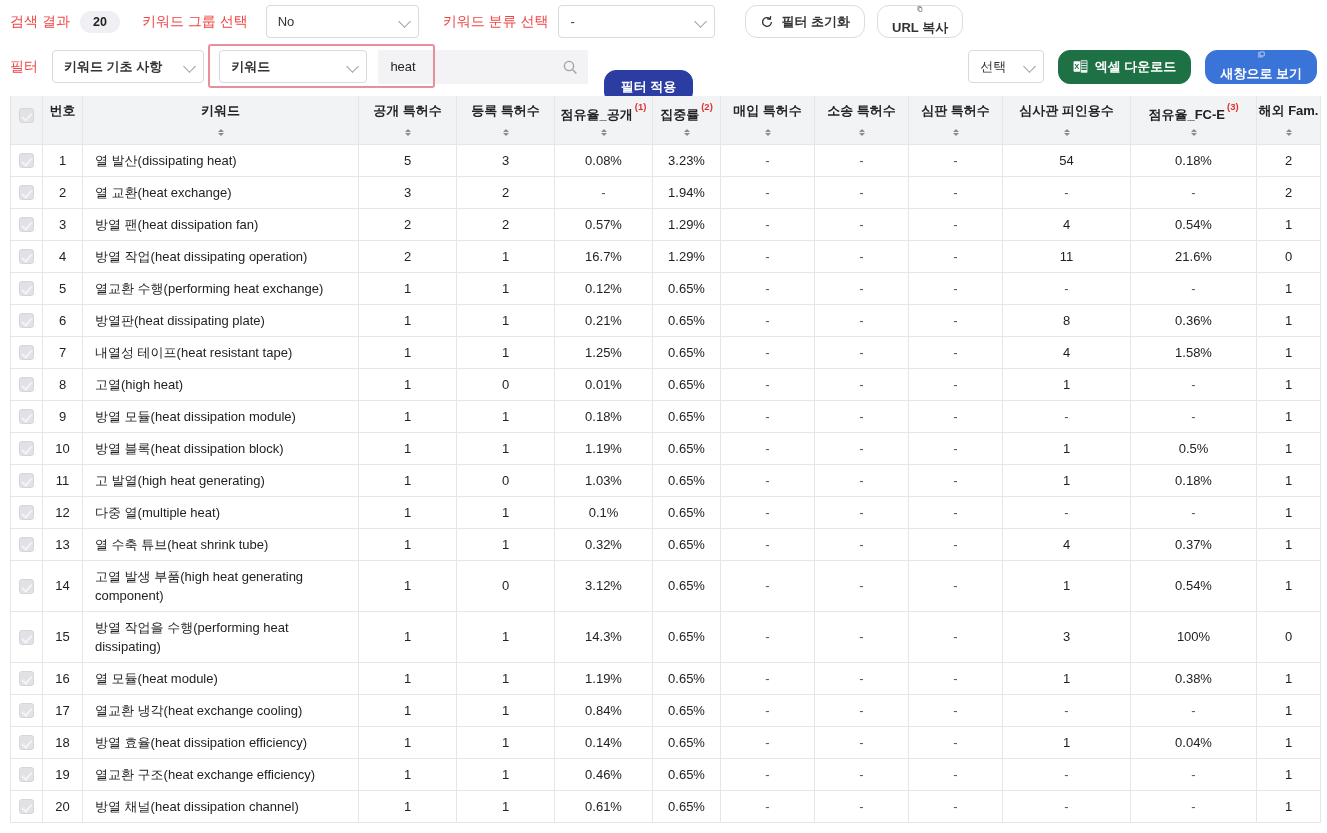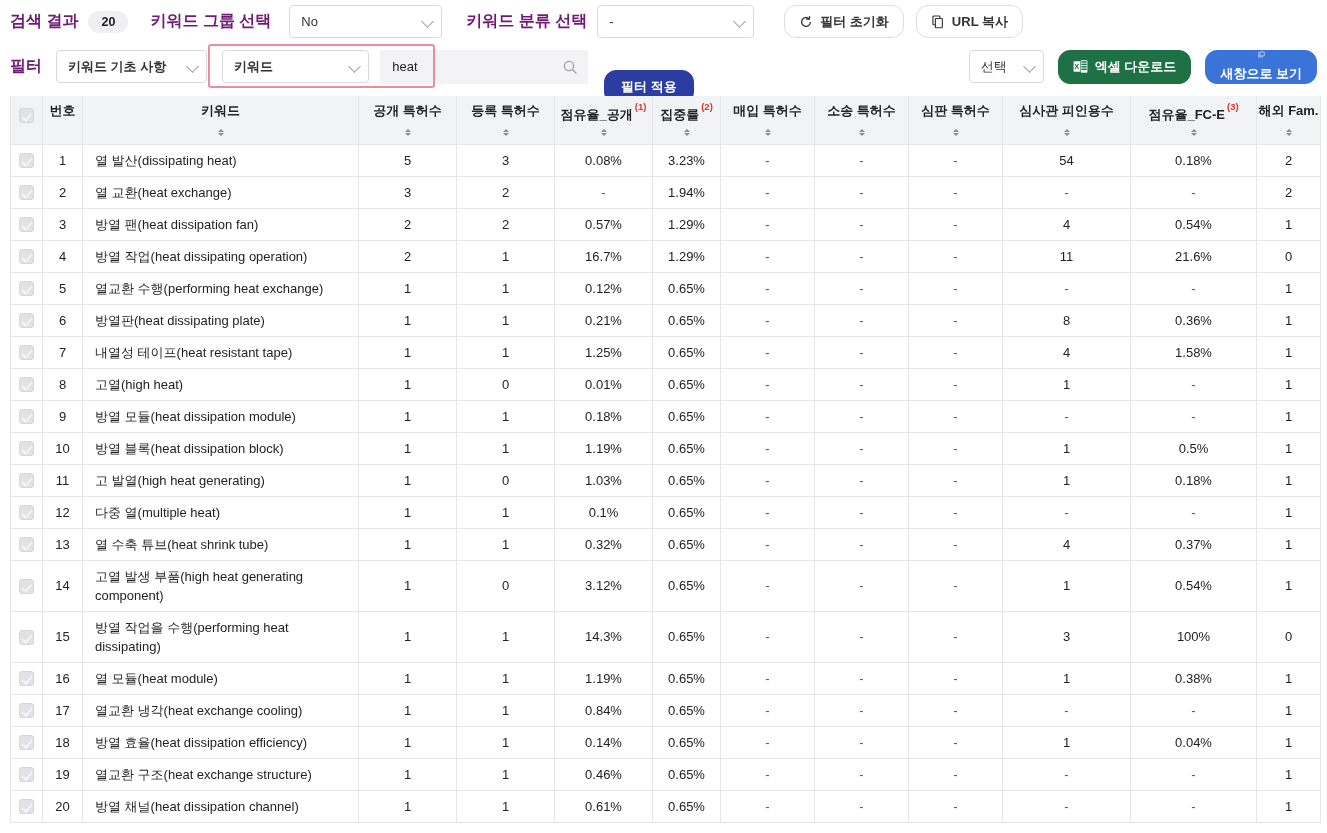--- a/index.html
+++ b/index.html
@@ -15,21 +15,21 @@
   
   .toolbar { padding: 0 10px; }
   .tb-row {
     display: flex; align-items: center;
     height: 43px;
     gap: 0px;
   }
   .tb-row.row2 { height: 47px; }
 
   .lbl {
-    font-size: 16px; color: #701a75; font-weight: 700;
+    font-size: 14px; color: #ef4444; font-weight: 400;
     white-space: nowrap;
   }
   .count-badge {
     display: inline-flex; align-items: center; justify-content: center;
     min-width: 40px; height: 22px;
     border-radius: 11px;
     background: #f0f0f4;
     font-size: 12.5px; font-weight: 700; color: #222;
     margin-left: 10px;
   }
@@ -202,21 +202,21 @@
       </div>
 
       <button class="btn" style="margin-left:30px;">
         <svg class="ico" width="14" height="14" viewBox="0 0 16 16">
           <path d="M13 8a5 5 0 1 1-1.6-3.7" fill="none" stroke="#333" stroke-width="1.5"></path>
           <path d="M12.2 1.4 11.6 5 8.2 4.3" fill="none" stroke="#333" stroke-width="1.5" stroke-linejoin="round"></path>
         </svg>
         <span>필터 초기화</span>
       </button>
 
-      <button class="btn" style="margin-left:12px;">
+      <button class="btn" style="margin-left:12px;flex-direction:column;">
         <svg class="ico" width="14" height="14" viewBox="0 0 16 16">
           <rect x="2.2" y="1.2" width="8" height="10" rx="1" fill="none" stroke="#333" stroke-width="1.3"></rect>
           <rect x="5" y="4" width="8" height="10.6" rx="1" fill="#fff" stroke="#333" stroke-width="1.3"></rect>
         </svg>
         <span>URL 복사</span>
       </button>
     </div>
 
     <div class="tb-row row2">
       <span class="lbl">필터</span>
@@ -651,21 +651,21 @@
             <td class="dash">-</td>
             <td class="dash">-</td>
             <td class="dash">-</td>
             <td>1</td>
             <td>0.04%</td>
             <td>1</td>
           </tr>
           <tr>
             <td><span class="cbx"></span></td>
             <td>19</td>
-            <td class="kw">열교환 구조(heat exchange structure)</td>
+            <td class="kw">열교환 구조(heat exchange efficiency)</td>
             <td>1</td>
             <td>1</td>
             <td>0.46%</td>
             <td>0.65%</td>
             <td class="dash">-</td>
             <td class="dash">-</td>
             <td class="dash">-</td>
             <td class="dash">-</td>
             <td class="dash">-</td>
             <td>1</td>

